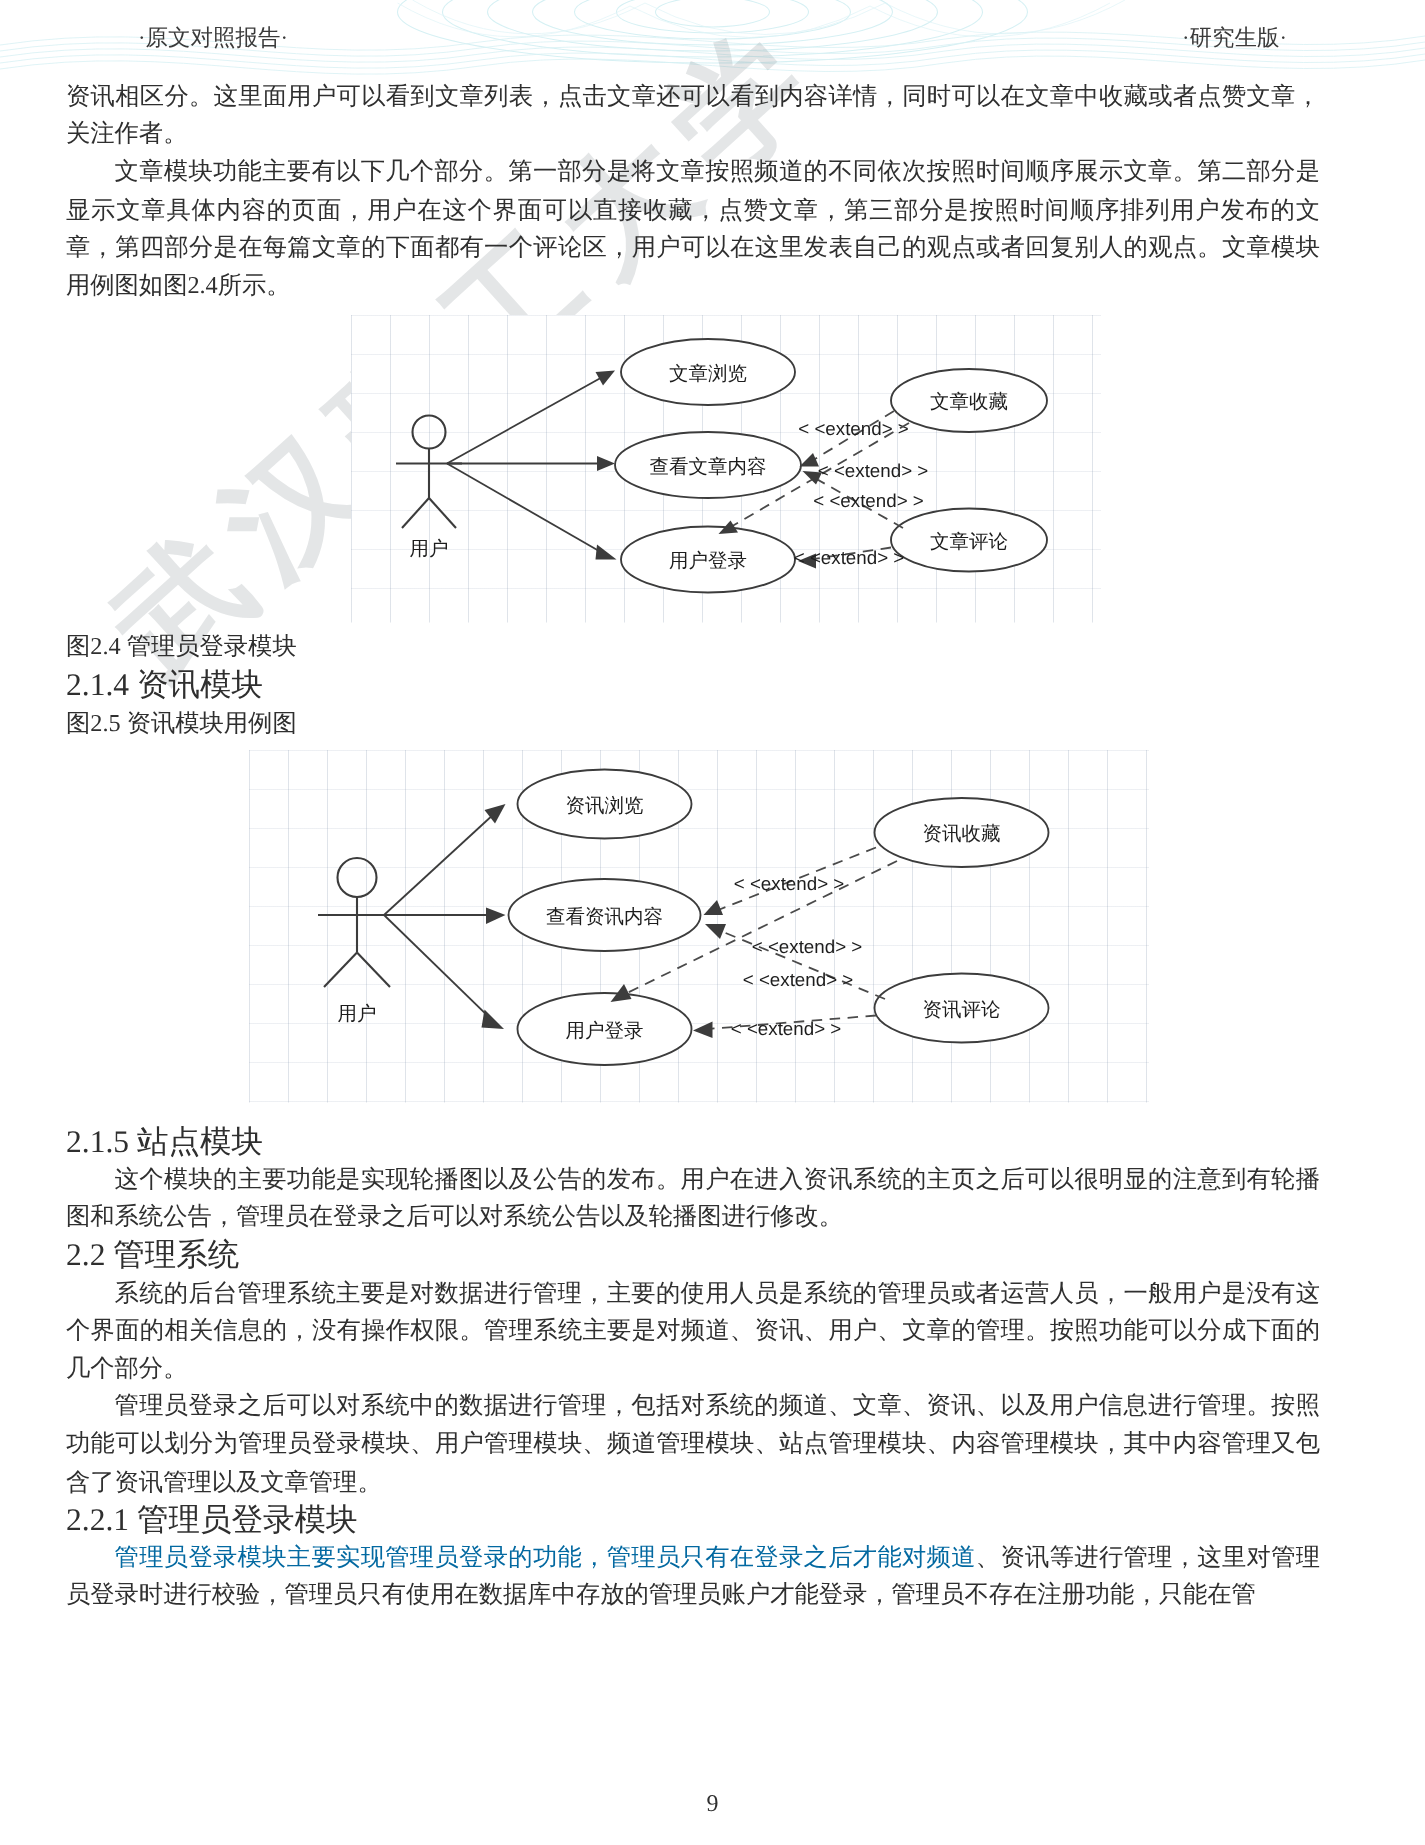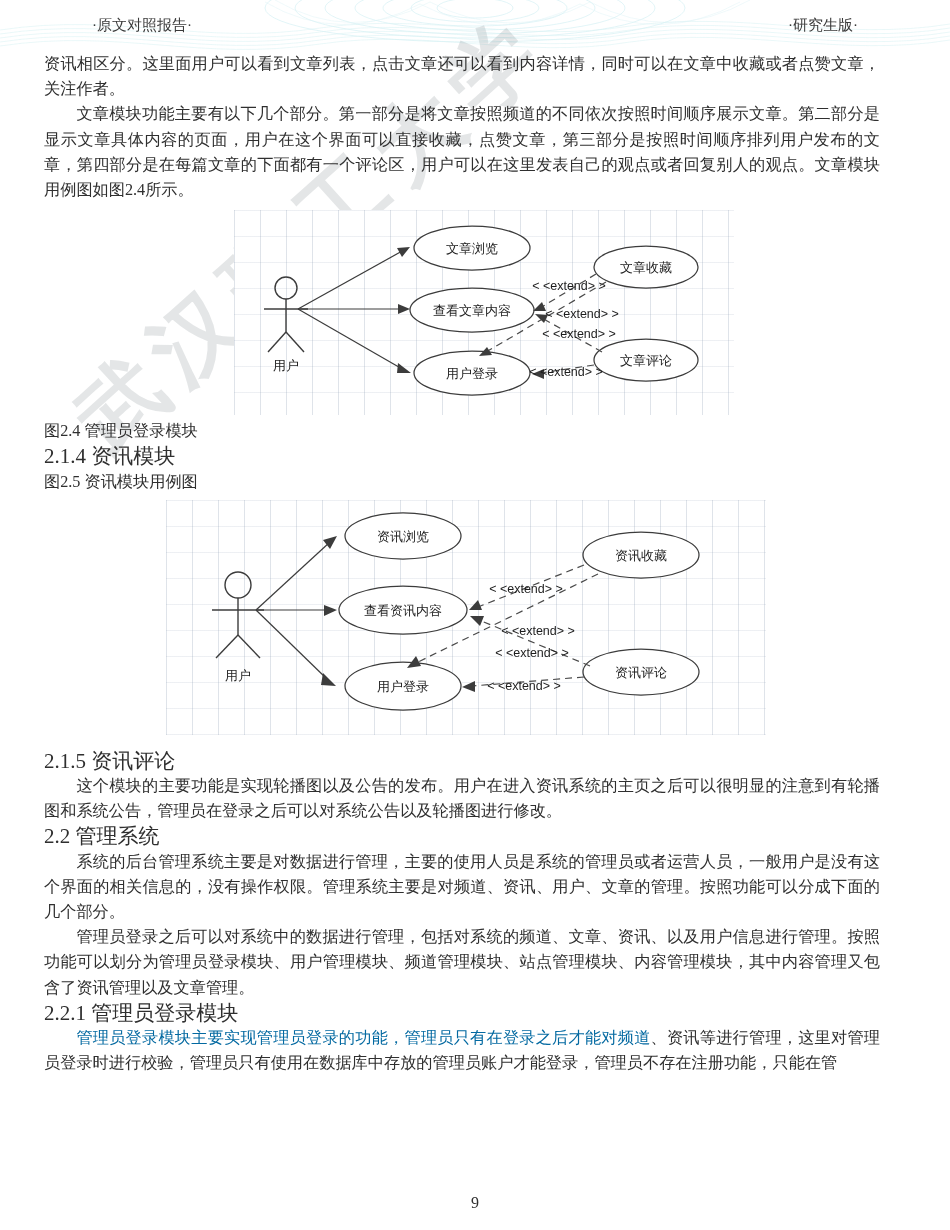--- a/index.html
+++ b/index.html
@@ -280,21 +280,21 @@
       <polygon points="304,116 314,126 318,116" fill="#3c3c3c"></polygon>
       <text class="uml-ext" x="366" y="157">&lt; &lt;extend&gt; &gt;</text>
 
       <path class="uml-dash" d="M418,177 L306,186"></path>
       <polygon points="296,187 309,181 309,192" fill="#3c3c3c"></polygon>
       <text class="uml-ext" x="358" y="190">&lt; &lt;extend&gt; &gt;</text>
 
     </svg>
   </div>
 
-  <p class="heading">2.1.5  资讯评论</p>
+  <p class="heading">2.1.5  站点模块</p>
   <p class="para indent">这个模块的主要功能是实现轮播图以及公告的发布。用户在进入资讯系统的主页之后可以很明显的注意到有轮播图和系统公告，管理员在登录之后可以对系统公告以及轮播图进行修改。</p>
   <p class="heading">2.2  管理系统</p>
   <p class="para indent">系统的后台管理系统主要是对数据进行管理，主要的使用人员是系统的管理员或者运营人员，一般用户是没有这个界面的相关信息的，没有操作权限。管理系统主要是对频道、资讯、用户、文章的管理。按照功能可以分成下面的几个部分。</p>
   <p class="para indent">管理员登录之后可以对系统中的数据进行管理，包括对系统的频道、文章、资讯、以及用户信息进行管理。按照功能可以划分为管理员登录模块、用户管理模块、频道管理模块、站点管理模块、内容管理模块，其中内容管理又包含了资讯管理以及文章管理。</p>
   <p class="heading">2.2.1  管理员登录模块</p>
   <p class="para indent"><span class="hl">管理员登录模块主要实现管理员登录的功能，管理员只有在登录之后才能对频道</span><span>、资讯等进行管理，这里对管理员登录时进行校验，管理员只有使用在数据库中存放的管理员账户才能登录，管理员不存在注册功能，只能在管</span></p>
 
 </div>
 
 <div class="page-number">9</div>

